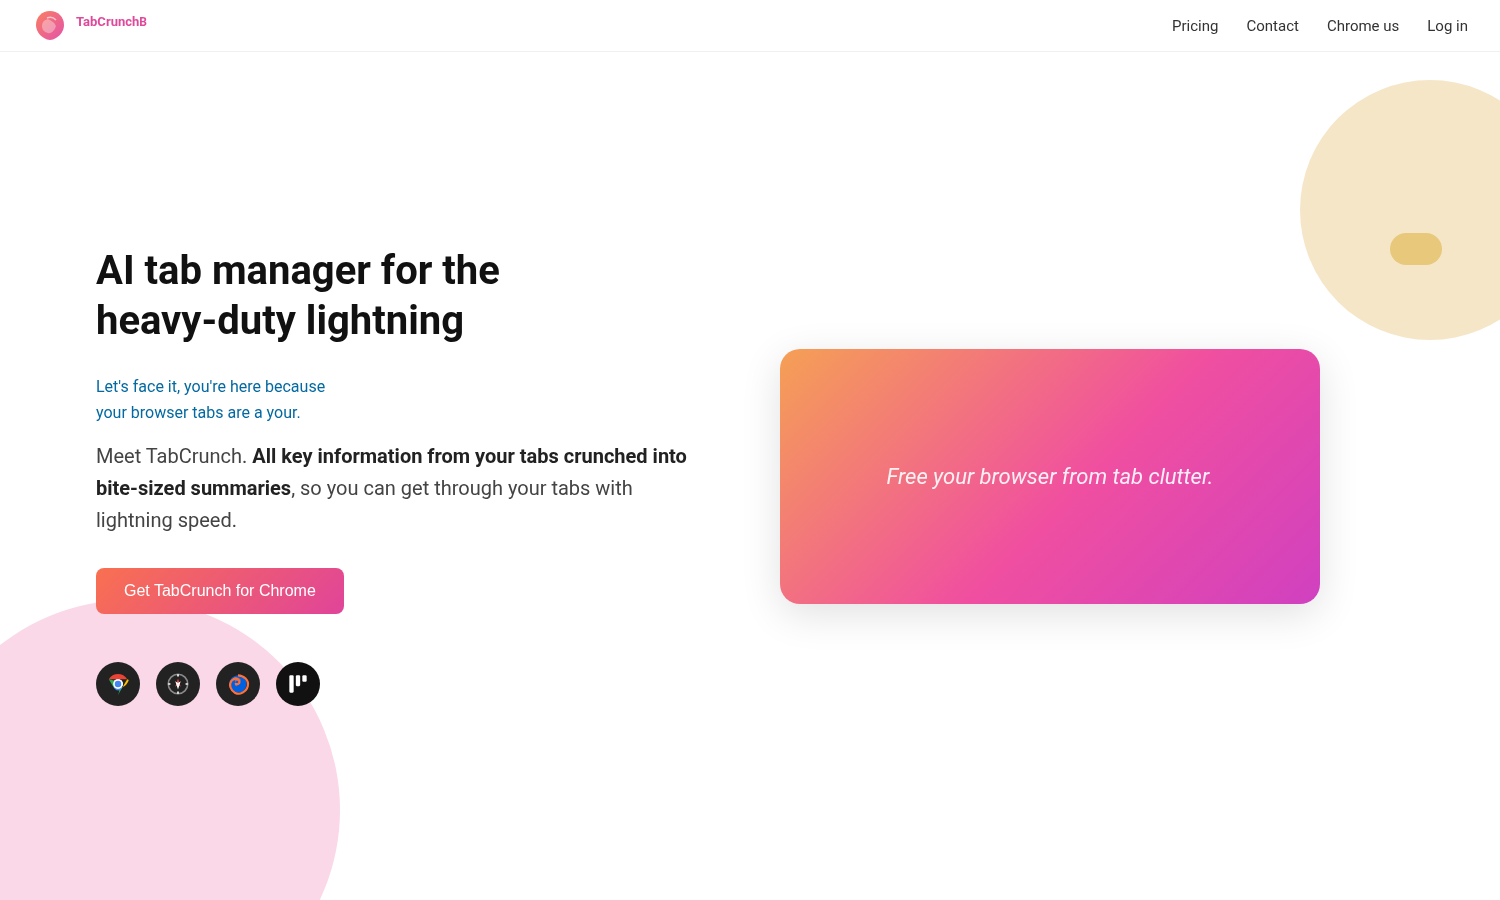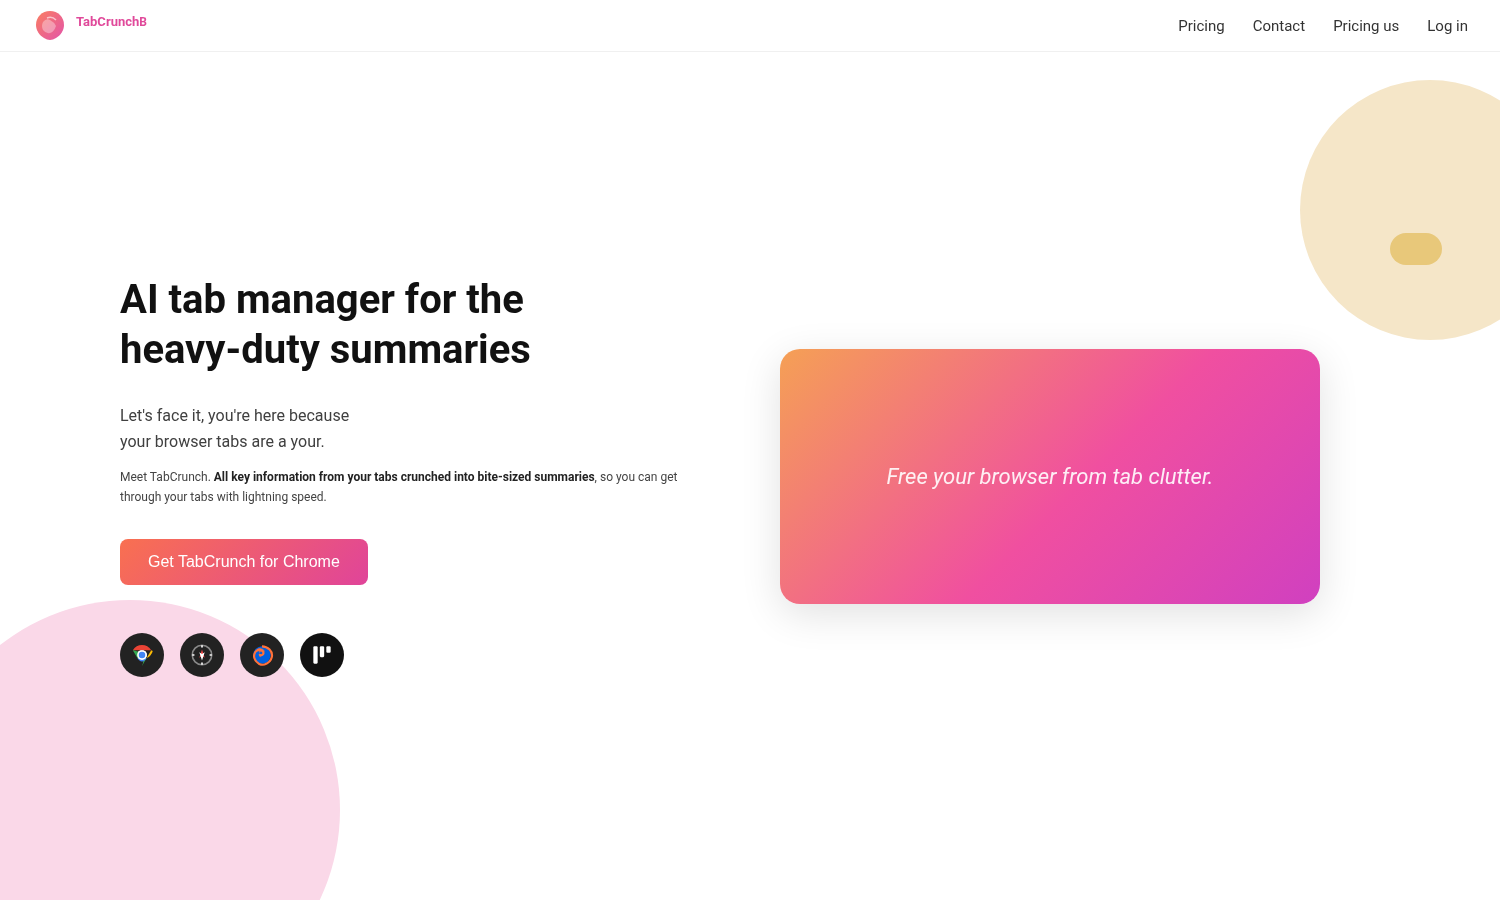--- a/index.html
+++ b/index.html
@@ -92,42 +92,42 @@
       padding-top: 52px;
       display: flex;
       align-items: center;
       height: 900px;
       position: relative;
       z-index: 1;
     }
 
     .hero-left {
       flex: 1;
-      padding: 0 0 0 120px;
+      padding: 0 0 0 96px;
       max-width: 700px;
       z-index: 2;
     }
 
     .hero-title {
       font-size: 40px;
       font-weight: 700;
       color: #111;
       line-height: 1.25;
       margin-bottom: 28px;
     }
 
     .hero-desc {
       font-size: 16px;
-      color: #404040;
+      color: #0369a1;
       line-height: 1.6;
       margin-bottom: 14px;
     }
 
     .hero-desc-bold {
-      font-size: 12px;
+      font-size: 20px;
       color: #444;
       line-height: 1.6;
       margin-bottom: 32px;
     }
 
     .hero-desc-bold strong {
       font-weight: 700;
       color: #222;
     }
 
@@ -219,35 +219,35 @@
       <path d="M11 14 Q14 10, 18 12 Q22 14, 24 18 Q22 24, 18 25 Q14 26, 11 22 Q9 18, 11 14 Z" fill="white" opacity="0.35"></path>
       <path d="M15 10 Q20 8, 24 12" stroke="white" stroke-width="1.5" fill="none" opacity="0.6"></path>
     </svg>
     <span class="logo-text">
       <span>TabCrunch</span><span style="color:#e0499a; font-size:12px; vertical-align:super;">B</span>
     </span>
   </a>
   <ul class="nav-links">
     <li><a href="#">Pricing</a></li>
     <li><a href="#">Contact</a></li>
-    <li><a href="#">Pricing us</a></li>
+    <li><a href="#">Chrome us</a></li>
     <li><a href="#">Log in</a></li>
   </ul>
 </nav>
 
 <div class="circle-top-right">
   <div class="circle-top-right-inner"></div>
 </div>
 <div class="circle-bottom-left"></div>
 
 <main class="main">
   <div class="hero-left">
     <h1 class="hero-title">
       <span>AI tab manager for the</span><br>
-      <span>heavy-duty summaries</span>
+      <span>heavy-duty lightning</span>
     </h1>
 
     <p class="hero-desc">
       <span>Let's face it, you're here because</span><br>
       <span>your browser tabs are a your.</span>
     </p>
 
     <p class="hero-desc-bold">
       <span>Meet TabCrunch.</span> <strong>All key information from your tabs crunched into bite-sized summaries</strong><span>, so you can get through your tabs with lightning speed.</span>
     </p>

